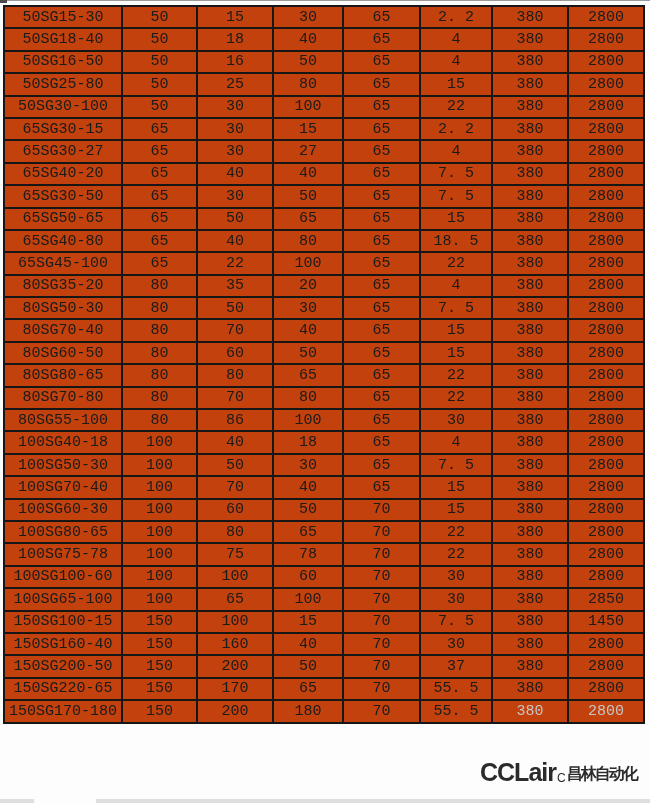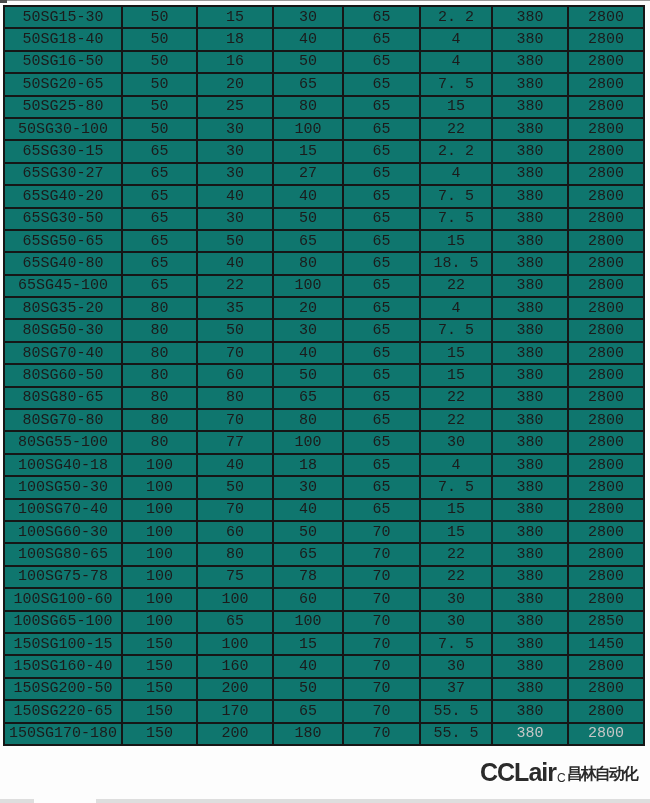--- a/index.html
+++ b/index.html
@@ -26,21 +26,21 @@
     left: 0; top: 0;
     width: 7px; height: 3px;
     background: #4a4a4a;
   }
   table.spec {
     position: absolute;
     left: 3px;
     top: 5px;
     border-collapse: collapse;
     table-layout: fixed;
-    background: #0f766e;
+    background: #c2410c;
     width: 641px;
     padding-left: 12px;
   }
   table.spec tr { height: 22.4px; }
   table.spec td {
     border: 2px solid #161616;
     padding: 0;
     height: 20.4px;
     text-align: center;
     vertical-align: middle;
@@ -137,30 +137,20 @@
         <td>50SG16-50</td>
         <td>50</td>
         <td>16</td>
         <td>50</td>
         <td>65</td>
         <td>4</td>
         <td>380</td>
         <td>2800</td>
       </tr>
       <tr>
-        <td>50SG20-65</td>
-        <td>50</td>
-        <td>20</td>
-        <td>65</td>
-        <td>65</td>
-        <td>7. 5</td>
-        <td>380</td>
-        <td>2800</td>
-      </tr>
-      <tr>
         <td>50SG25-80</td>
         <td>50</td>
         <td>25</td>
         <td>80</td>
         <td>65</td>
         <td>15</td>
         <td>380</td>
         <td>2800</td>
       </tr>
       <tr>
@@ -299,21 +289,21 @@
         <td>70</td>
         <td>80</td>
         <td>65</td>
         <td>22</td>
         <td>380</td>
         <td>2800</td>
       </tr>
       <tr>
         <td>80SG55-100</td>
         <td>80</td>
-        <td>77</td>
+        <td>86</td>
         <td>100</td>
         <td>65</td>
         <td>30</td>
         <td>380</td>
         <td>2800</td>
       </tr>
       <tr>
         <td>100SG40-18</td>
         <td>100</td>
         <td>40</td>

